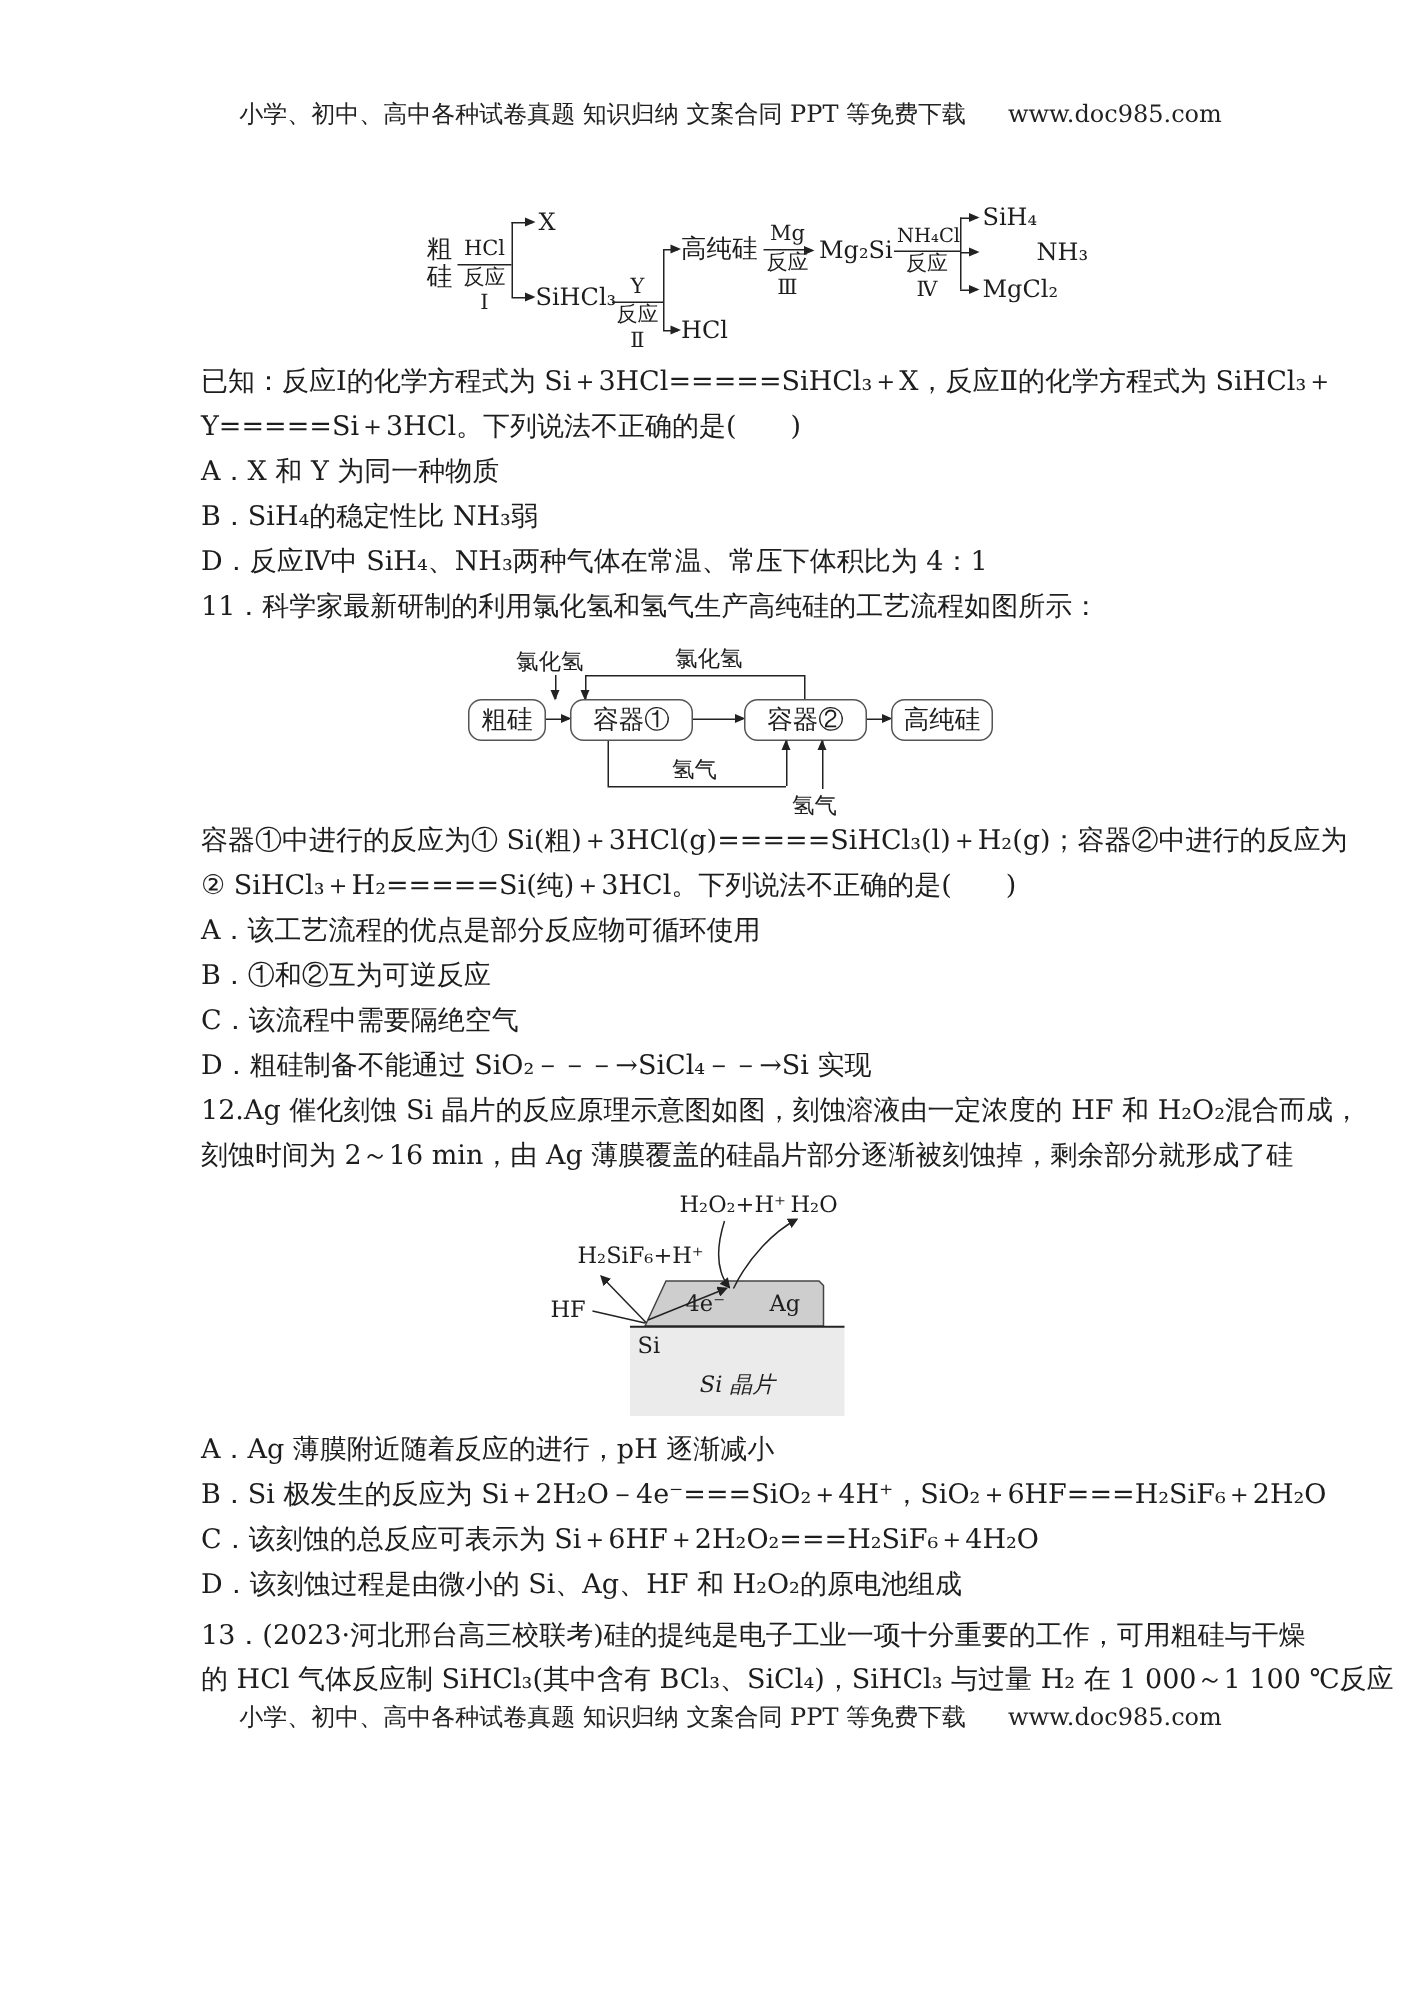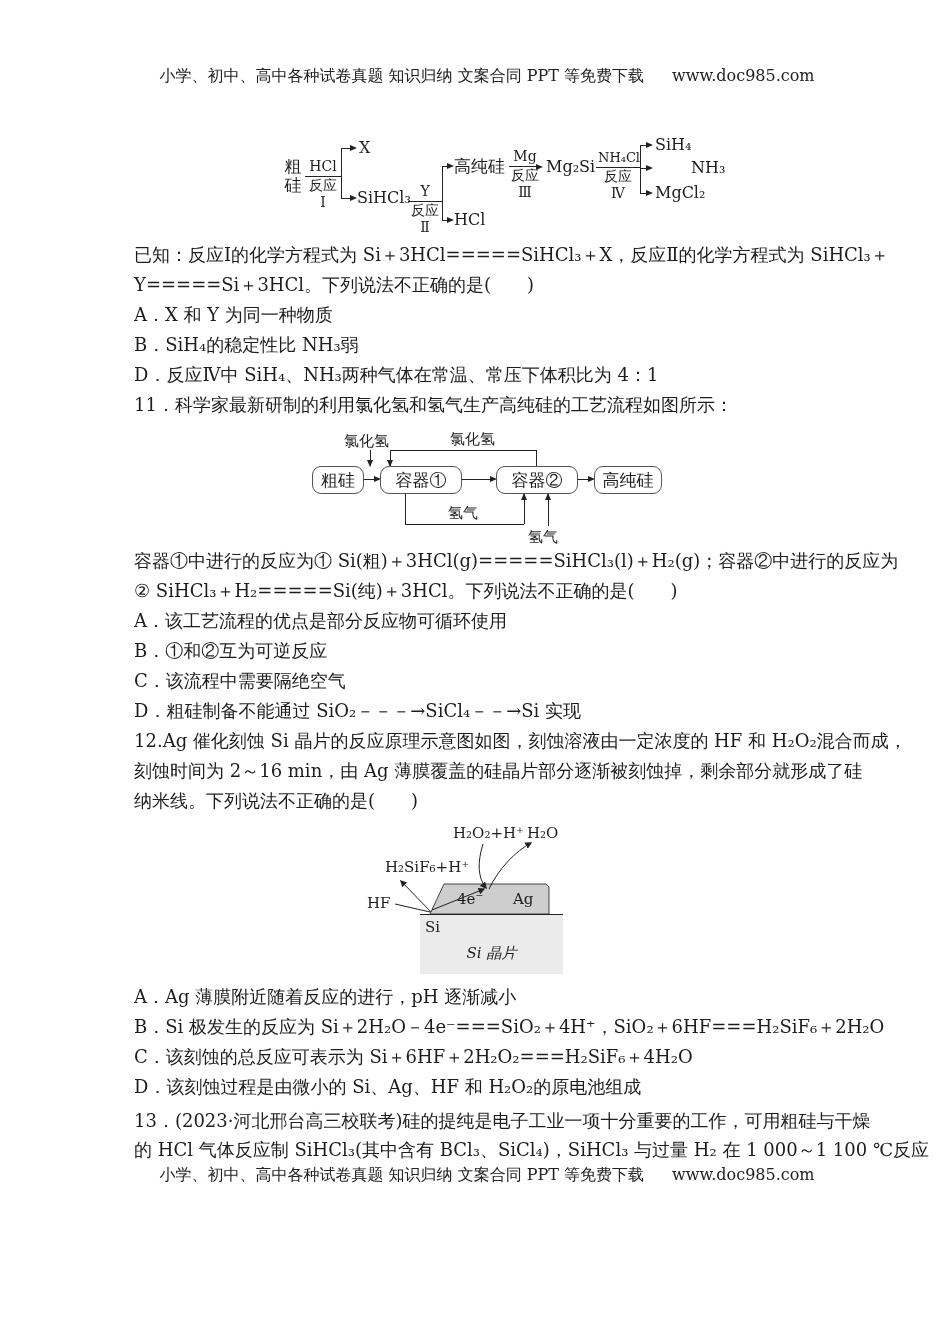--- a/index.html
+++ b/index.html
@@ -136,21 +136,20 @@
     <div class="line">② SiHCl₃＋H₂=====Si(纯)＋3HCl。下列说法不正确的是(　　)</div>
     <div class="opts">
       <div class="line">A．该工艺流程的优点是部分反应物可循环使用</div>
       <div class="line">B．①和②互为可逆反应</div>
       <div class="line">C．该流程中需要隔绝空气</div>
       <div class="line">D．粗硅制备不能通过 SiO₂－－－→SiCl₄－－→Si 实现</div>
     </div>
 
     <div class="line">12.Ag 催化刻蚀 Si 晶片的反应原理示意图如图，刻蚀溶液由一定浓度的 HF 和 H₂O₂混合而成，</div>
     <div class="line">刻蚀时间为 2～16 min，由 Ag 薄膜覆盖的硅晶片部分逐渐被刻蚀掉，剩余部分就形成了硅</div>
-    <div class="line">纳米线。下列说法不正确的是(　　)</div>
 
     <div class="diag d3">
       <svg width="280" height="158" viewBox="0 0 280 158">
         <defs>
           <marker id="ah" viewBox="0 0 10 10" refX="8" refY="5" markerWidth="7" markerHeight="7" orient="auto-start-reverse">
             <path d="M0,0 L10,5 L0,10 z" fill="#222"></path>
           </marker>
         </defs>
         <rect x="55" y="97" width="143" height="59" fill="#ebebeb"></rect>
         <polygon points="65,96 79,66 181,66 184,69 184,96" fill="#cecece" stroke="#444" stroke-width="1"></polygon>

